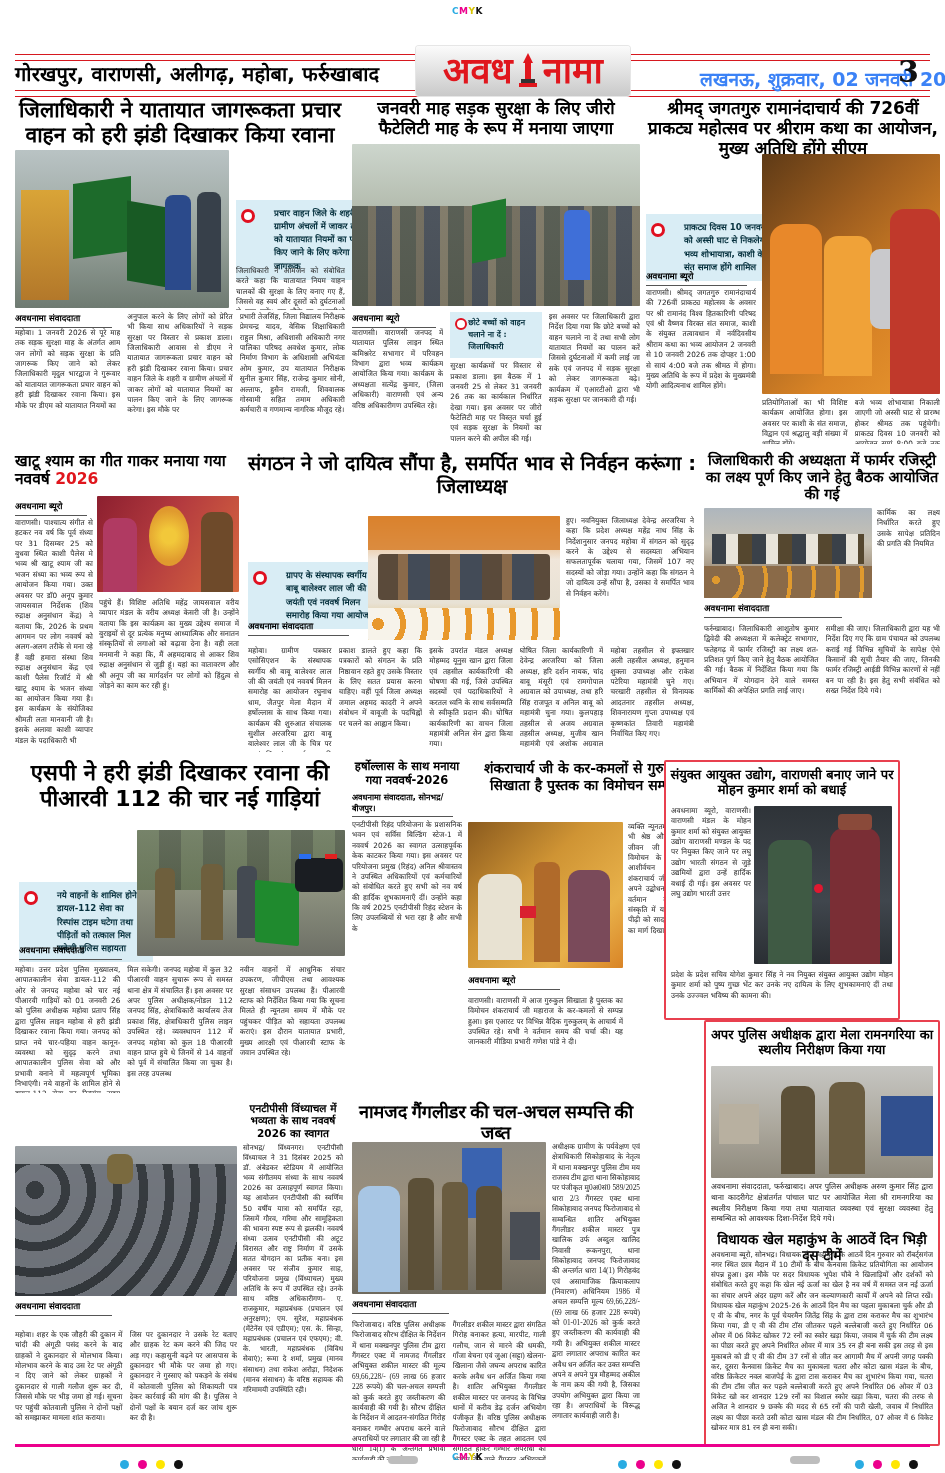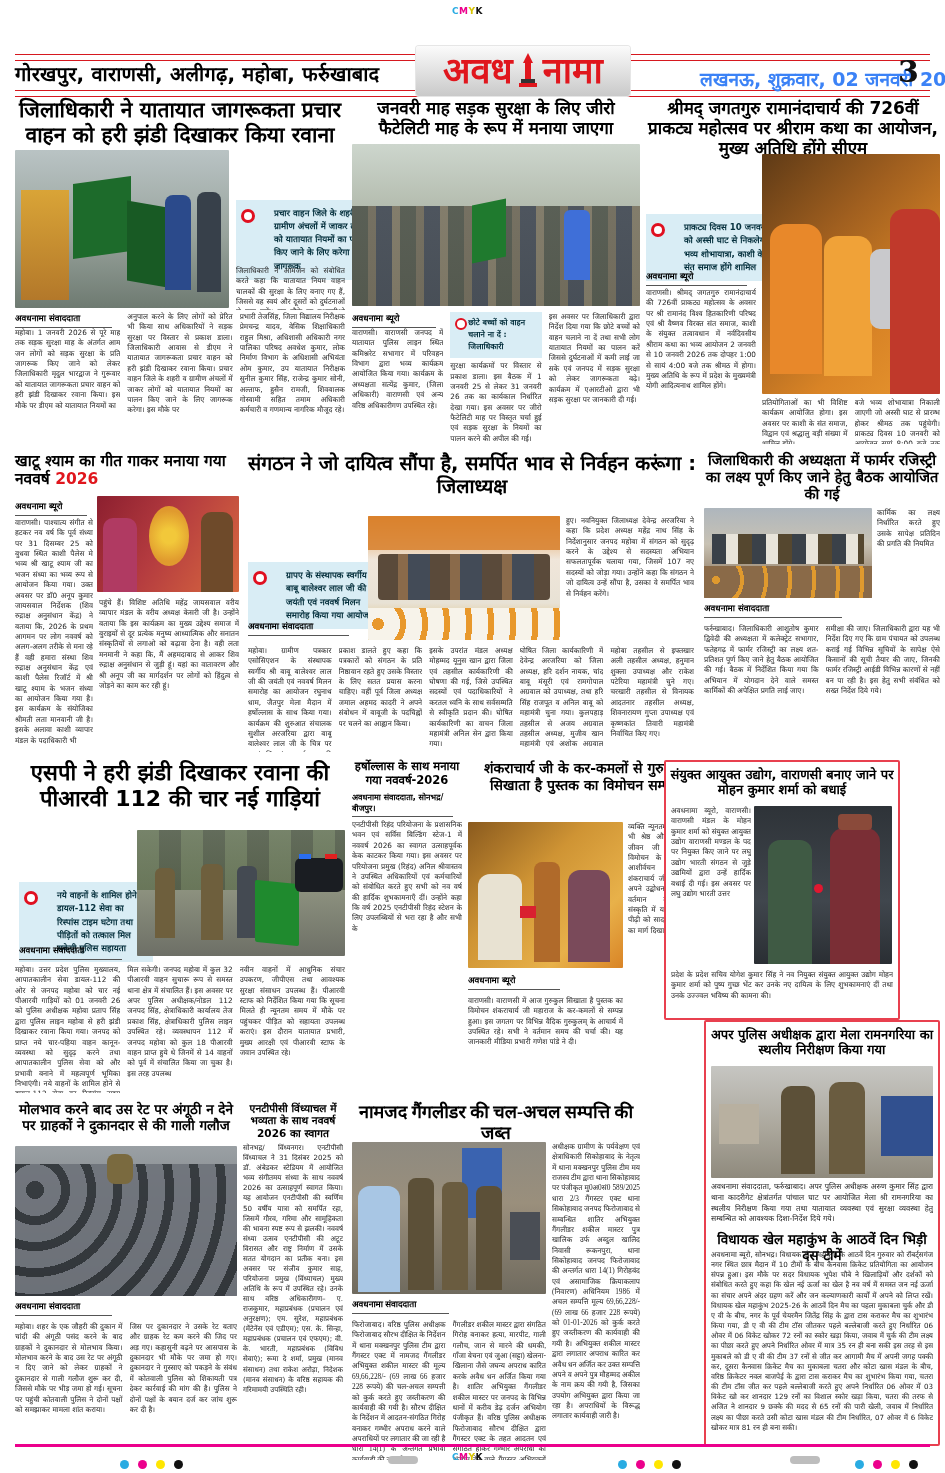--- a/index.html
+++ b/index.html
@@ -211,21 +211,21 @@
   <div class="abs" style="left:468px;top:760px;width:232px;height:335px;">
     <div class="hl" style="font-size:14px;">शंकराचार्य जी के कर-कमलों से गुरुकुल सिखाता है पुस्तक का विमोचन सम्पन्न</div>
     <div class="abs photo" style="left:0;top:62px;width:155px;height:146px;background:linear-gradient(135deg,#8a5a1e 0%,#cf9434 40%,#e8b14a 75%,#d98426 100%);">
       <div class="abs" style="left:10px;top:52px;width:44px;height:86px;background:#e8e2d2;border-radius:12px 12px 0 0;"></div>
       <div class="abs" style="left:66px;top:40px;width:26px;height:100px;background:#b06a2a;border-radius:8px 8px 0 0;"></div>
       <div class="abs" style="left:100px;top:48px;width:42px;height:92px;background:#7a4a5a;border-radius:12px 12px 0 0;"></div>
       <div class="abs" style="left:52px;top:84px;width:16px;height:12px;background:#d92030;"></div>
     </div>
     <div class="abs body-text" style="left:160px;top:62px;width:72px;height:240px;overflow:hidden;">व्यक्ति न्यूनतम संसाधनों में भी श्रेष्ठ और अनुशासित जीवन जी सकता है। विमोचन के अवसर पर आशीर्वचन देते हुए, शंकराचार्य जी महाराज ने अपने उद्बोधन में कहा कि वर्तमान उपभोक्तावादी संस्कृति में यह पुस्तक नई पीढ़ी को सादगी और संयम का मार्ग दिखाएगी।</div>
     <div class="abs byline" style="left:0;top:214px;width:100px;">अवधनामा ब्यूरो</div>
-    <div class="abs body-text" style="left:0;top:236px;width:155px;height:96px;overflow:hidden;">वाराणसी। वाराणसी में आज गुरुकुल सिखाता है पुस्तक का विमोचन शंकराचार्य जी महाराज के कर-कमलों से सम्पन्न हुआ। इस जगतग पर विभिन्न वैदिक गुरुकुलम् के आचार्य में उपस्थित रहे। सभी ने वर्तमान समय की चर्चा की। यह जानकारी मीडिया प्रभारी गणेश पांडे ने दी।</div>
+    <div class="abs body-text" style="left:0;top:236px;width:155px;height:96px;overflow:hidden;">वाराणसी। वाराणसी में आज गुरुकुल सिखाता है पुस्तक का विमोचन शंकराचार्य जी महाराज के कर-कमलों से सम्पन्न हुआ। इस एआरट पर विभिन्न वैदिक गुरुकुलम् के आचार्य में उपस्थित रहे। सभी ने वर्तमान समय की चर्चा की। यह जानकारी मीडिया प्रभारी गणेश पांडे ने दी।</div>
   </div>
 
   <div class="abs redbox" style="left:664px;top:760px;width:232px;height:256px;">
     <div class="hl" style="font-size:13px;margin:5px 4px 0;">संयुक्त आयुक्त उद्योग, वाराणसी बनाए जाने पर मोहन कुमार शर्मा को बधाई</div>
     <div class="abs photo" style="left:88px;top:44px;width:138px;height:158px;background:linear-gradient(180deg,#2e3338 0%,#40464d 60%,#2a2e33 100%);">
       <div class="abs" style="left:14px;top:34px;width:44px;height:124px;background:#3f5a44;border-radius:12px 12px 0 0;"></div>
       <div class="abs" style="left:76px;top:22px;width:50px;height:136px;background:#7a2e35;border-radius:14px 14px 0 0;"></div>
       <div class="abs" style="left:60px;top:78px;width:9px;height:9px;background:#e01830;border-radius:50%;"></div>
       <div class="abs" style="left:84px;top:8px;width:34px;height:16px;background:#8a4a3a;border-radius:4px;"></div>
     </div>
@@ -240,27 +240,26 @@
       <div class="abs" style="left:118px;top:16px;width:36px;height:92px;background:#6a5c40;border-radius:10px 10px 0 0;"></div>
       <div class="abs" style="left:170px;top:30px;width:52px;height:60px;background:#31508f;"></div>
       <div class="abs" style="left:8px;top:38px;width:40px;height:40px;background:#b8b0a0;"></div>
     </div>
     <div class="abs body-text" style="left:5px;top:160px;width:222px;height:46px;overflow:hidden;font-size:7.6px;">अवधनामा संवाददाता, फर्रुखाबाद। अपर पुलिस अधीक्षक अरुण कुमार सिंह द्वारा थाना कादरीगेट क्षेत्रांतर्गत पांचाल घाट पर आयोजित मेला श्री रामनगरिया का स्थलीय निरीक्षण किया गया तथा यातायात व्यवस्था एवं सुरक्षा व्यवस्था हेतु सम्बन्धित को आवश्यक दिशा-निर्देश दिये गये।</div>
     <div class="hl" style="font-size:13.5px;margin:2px 4px 0;position:absolute;left:0;top:208px;width:224px;">विधायक खेल महाकुंभ के आठवें दिन भिड़ी दस टीमें</div>
     <div class="abs body-text" style="left:5px;top:228px;width:222px;height:188px;overflow:hidden;font-size:7.15px;">अवधनामा ब्यूरो, सोनभद्र। विधायक खेल महाकुंभ के आठवें दिन गुरुवार को रॉबर्ट्सगंज नगर स्थित छात्र मैदान में 10 टीमों के बीच कैनवास क्रिकेट प्रतियोगिता का आयोजन संपन्न हुआ। इस मौके पर सदर विधायक भूपेश चौबे ने खिलाड़ियों और दर्शकों को संबोधित करते हुए कहा कि खेल नई ऊर्जा का खेल है नव वर्ष में समस्त जन नई ऊर्जा का संचार अपने अंदर ग्रहण करें और जन कल्याणकारी कार्यों में अपने को लिप्त रखें। विधायक खेल महाकुंभ 2025-26 के आठवें दिन मैच का पहला मुकाबला चुर्क और डी ए वी के बीच, नगर के पूर्व चेयरमैन जितेंद्र सिंह के द्वारा टास कराकर मैच का शुभारंभ किया गया, डी ए वी की टीम टॉस जीतकर पहले बल्लेबाजी करते हुए निर्धारित 06 ओवर में 06 विकेट खोकर 72 रनों का स्कोर खड़ा किया, जवाब में चुर्क की टीम लक्ष्य का पीछा करते हुए अपने निर्धारित ओवर में मात्र 35 रन ही बना सकी इस तरह से इस मुकाबले को डी ए वी की टीम 37 रनों से जीत कर आगामी मैच में अपनी जगह पक्की कर, दूसरा कैनवास क्रिकेट मैच का मुकाबला चतरा और कोटा खास मंडल के बीच, वरिष्ठ क्रिकेटर नवल बाजपेई के द्वारा टास कराकर मैच का शुभारंभ किया गया, चतरा की टीम टॉस जीत कर पहले बल्लेबाजी करते हुए अपने निर्धारित 06 ओवर में 03 विकेट खो कर शानदार 129 रनों का विशाल स्कोर खड़ा किया, चतरा की तरफ से अजित ने शानदार 9 छक्के की मदद से 65 रनों की पारी खेली, जवाब में निर्धारित लक्ष्य का पीछा करते उसी कोटा खास मंडल की टीम निर्धारित, 07 ओवर में 6 विकेट खोकर मात्र 81 रन ही बना सकी।</div>
   </div>
 
   <div class="abs" style="left:15px;top:1102px;width:222px;height:358px;">
-    <div class="hl" style="font-size:13.5px;">मोलभाव करने बाद उस रेट पर अंगूठी न देने पर ग्राहकों ने दुकानदार से की गाली गलौज</div>
     <div class="abs photo" style="left:0;top:44px;width:222px;height:150px;background:linear-gradient(180deg,#9aa0a4 0%,#7b7f82 50%,#5e6163 100%);">
       <div class="abs" style="left:0;top:18px;width:222px;height:132px;background:repeating-radial-gradient(circle at 20px 26px,#2e3237 0 9px,#6e737a 9px 26px),repeating-radial-gradient(circle at 60px 70px,#3a3f45 0 10px,transparent 10px 30px);opacity:.9;"></div>
       <div class="abs" style="left:92px;top:8px;width:26px;height:30px;background:#7a6a3f;border-radius:8px;"></div>
     </div>
     <div class="abs byline" style="left:0;top:198px;width:105px;">अवधनामा संवाददाता</div>
-    <div class="abs cols" style="left:0;top:220px;width:222px;height:138px;">
+    <div class="abs cols" style="left:0;top:228px;width:222px;height:138px;">
       <div class="body-text" style="overflow:hidden;">महोबा। शहर के एक जौहरी की दुकान में चांदी की अंगूठी पसंद करने के बाद ग्राहकों ने दुकानदार से मोलभाव किया। मोलभाव करने के बाद उस रेट पर अंगूठी न दिए जाने को लेकर ग्राहकों ने दुकानदार से गाली गलौज शुरू कर दी, जिससे मौके पर भीड़ जमा हो गई। सूचना पर पहुंची कोतवाली पुलिस ने दोनों पक्षों को समझाकर मामला शांत कराया।</div>
       <div class="body-text" style="overflow:hidden;">जिस पर दुकानदार ने उसके रेट बताए और ग्राहक रेट कम करने की जिद पर अड़ गए। कहासुनी बढ़ने पर आसपास के दुकानदार भी मौके पर जमा हो गए। दुकानदार ने गुस्साए को पकड़ने के संबंध में कोतवाली पुलिस को शिकायती पत्र देकर कार्रवाई की मांग की है। पुलिस ने दोनों पक्षों के बयान दर्ज कर जांच शुरू कर दी है।</div>
     </div>
   </div>
 
   <div class="abs" style="left:243px;top:1102px;width:100px;height:358px;">
     <div class="hl" style="font-size:10.5px;">एनटीपीसी विंध्याचल में भव्यता के साथ नववर्ष 2026 का स्वागत</div>
     <div class="body-text" style="height:300px;overflow:hidden;margin-top:4px;font-size:7.1px;">सोनभद्र/ विंध्यनगर। एनटीपीसी विंध्याचल ने 31 दिसंबर 2025 को डॉ. अंबेडकर स्टेडियम में आयोजित भव्य संगीतमय संध्या के साथ नववर्ष 2026 का उत्साहपूर्ण स्वागत किया। यह आयोजन एनटीपीसी की स्वर्णिम 50 वर्षीय यात्रा को समर्पित रहा, जिसमें गौरव, गरिमा और सामूहिकता की भावना स्पष्ट रूप से झलकी। नववर्ष संध्या उत्सव एनटीपीसी की अटूट विरासत और राष्ट्र निर्माण में उसके सतत योगदान का प्रतीक बना। इस अवसर पर संजीव कुमार साह, परियोजना प्रमुख (विंध्याचल) मुख्य अतिथि के रूप में उपस्थित रहे। उनके साथ वरिष्ठ अधिकारीगण– ए. राजकुमार, महाप्रबंधक (प्रचालन एवं अनुरक्षण); एम. सुरेश, महाप्रबंधक (मेंटेनेंस एवं एडीएम); एस. के. सिन्हा, महाप्रबंधक (प्रचालन एवं एफएम); वी. के. भारती, महाप्रबंधक (विविध सेवाएं); रूमा दे शर्मा, प्रमुख (मानव संसाधन) तथा राकेश अरोड़ा, निदेशक (मानव संसाधन) के वरिष्ठ सहायक की गरिमामयी उपस्थिति रही।</div>
   </div>
 

